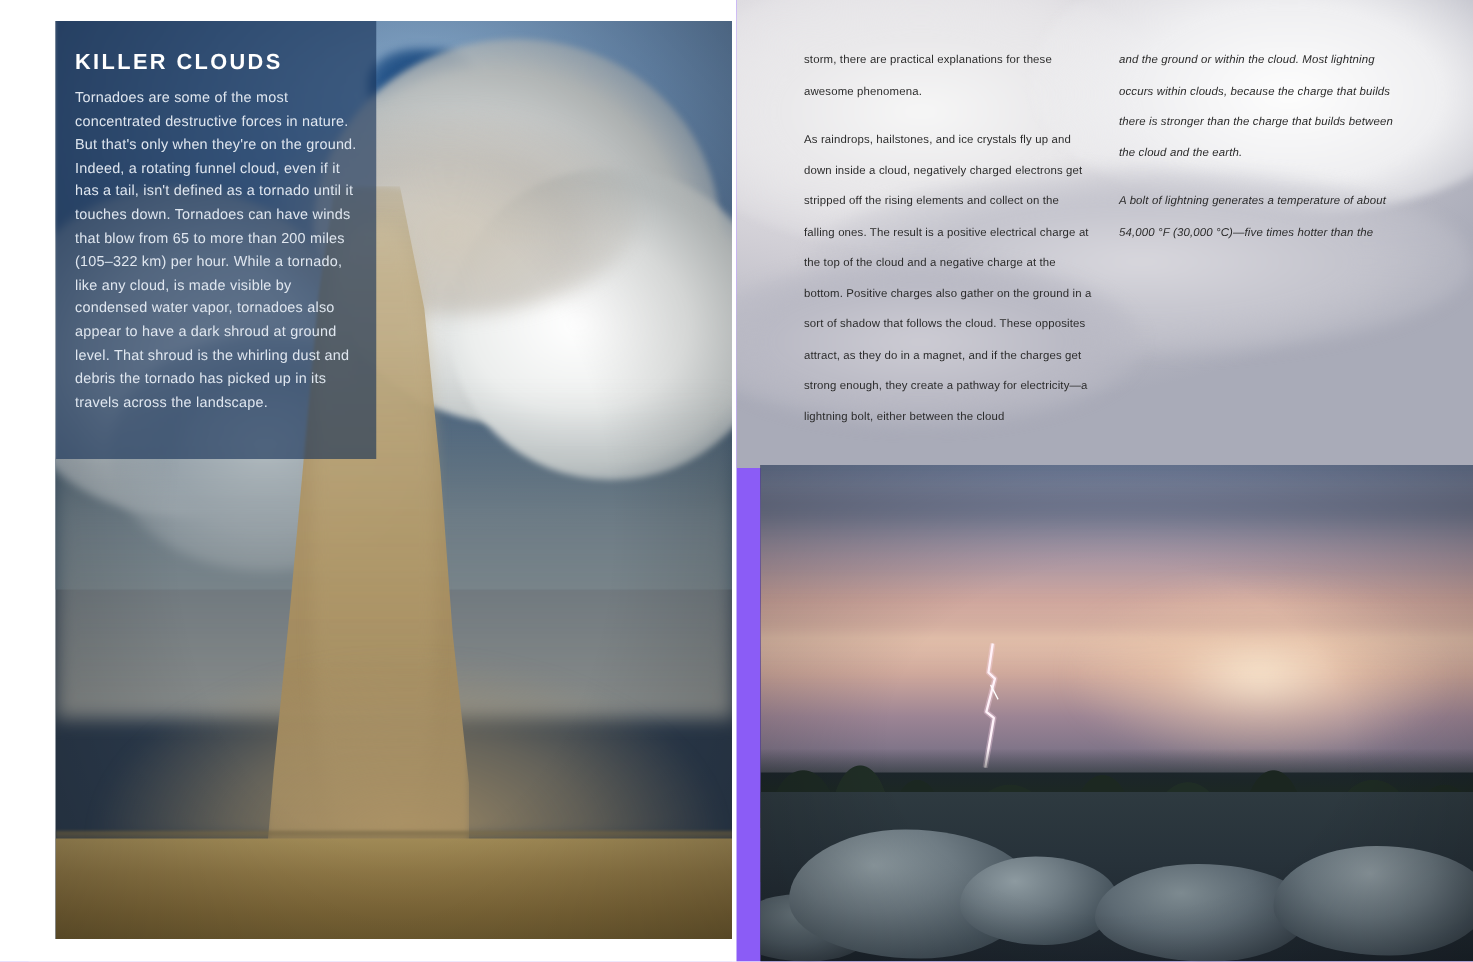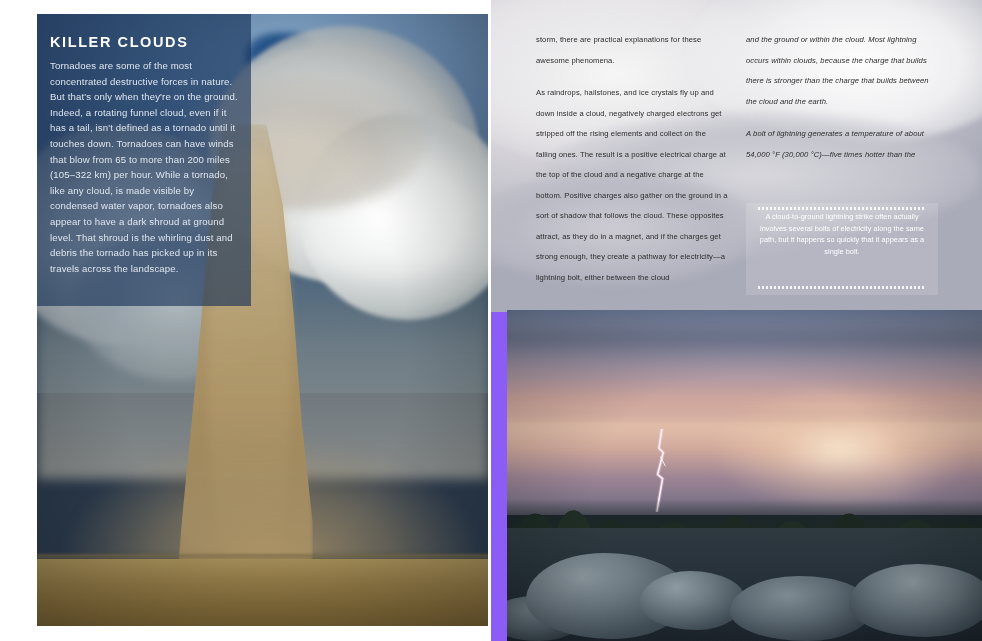--- a/index.html
+++ b/index.html
@@ -437,25 +437,20 @@
     <div class="text-col col-1">
       <p>storm, there are practical explanations for these awesome phenomena.</p>
       <p>As raindrops, hailstones, and ice crystals fly up and down inside a cloud, negatively charged electrons get stripped off the rising elements and collect on the falling ones. The result is a positive electrical charge at the top of the cloud and a negative charge at the bottom. Positive charges also gather on the ground in a sort of shadow that follows the cloud. These opposites attract, as they do in a magnet, and if the charges get strong enough, they create a pathway for electricity—a lightning bolt, either between the cloud</p>
     </div>
 
     <div class="text-col col-2">
       <p>and the ground or within the cloud. Most lightning occurs within clouds, because the charge that builds there is stronger than the charge that builds between the cloud and the earth.</p>
       <p>A bolt of lightning generates a temperature of about 54,000 °F (30,000 °C)—five times hotter than the</p>
     </div>
 
-    <div class="pullquote">
-      <div class="pq-rule pq-rule-top"></div>
-      <div class="pq-text">A cloud-to-ground lightning strike often actually involves several bolts of electricity along the same path, but it happens so quickly that it appears as a single bolt.</div>
-      <div class="pq-rule pq-rule-bottom"></div>
-    </div>
 
     <div class="lightning-photo">
       <div class="ls-sky"></div>
       <div class="ls-cloudband"></div>
       <div class="ls-glow"></div>
       <div class="ls-cloudband2"></div>
       <div class="bolt">
         <svg viewBox="0 0 20 120" preserveAspectRatio="none" aria-hidden="true">
           <polyline points="11,0 7,28 13,34 5,66 12,72 4,120" fill="none" stroke="#ffffff" stroke-width="2.2" stroke-linejoin="round"></polyline>
           <polyline points="11,0 7,28 13,34 5,66 12,72 4,120" fill="none" stroke="#ffd9ef" stroke-width="5" stroke-linejoin="round" opacity="0.35"></polyline>

